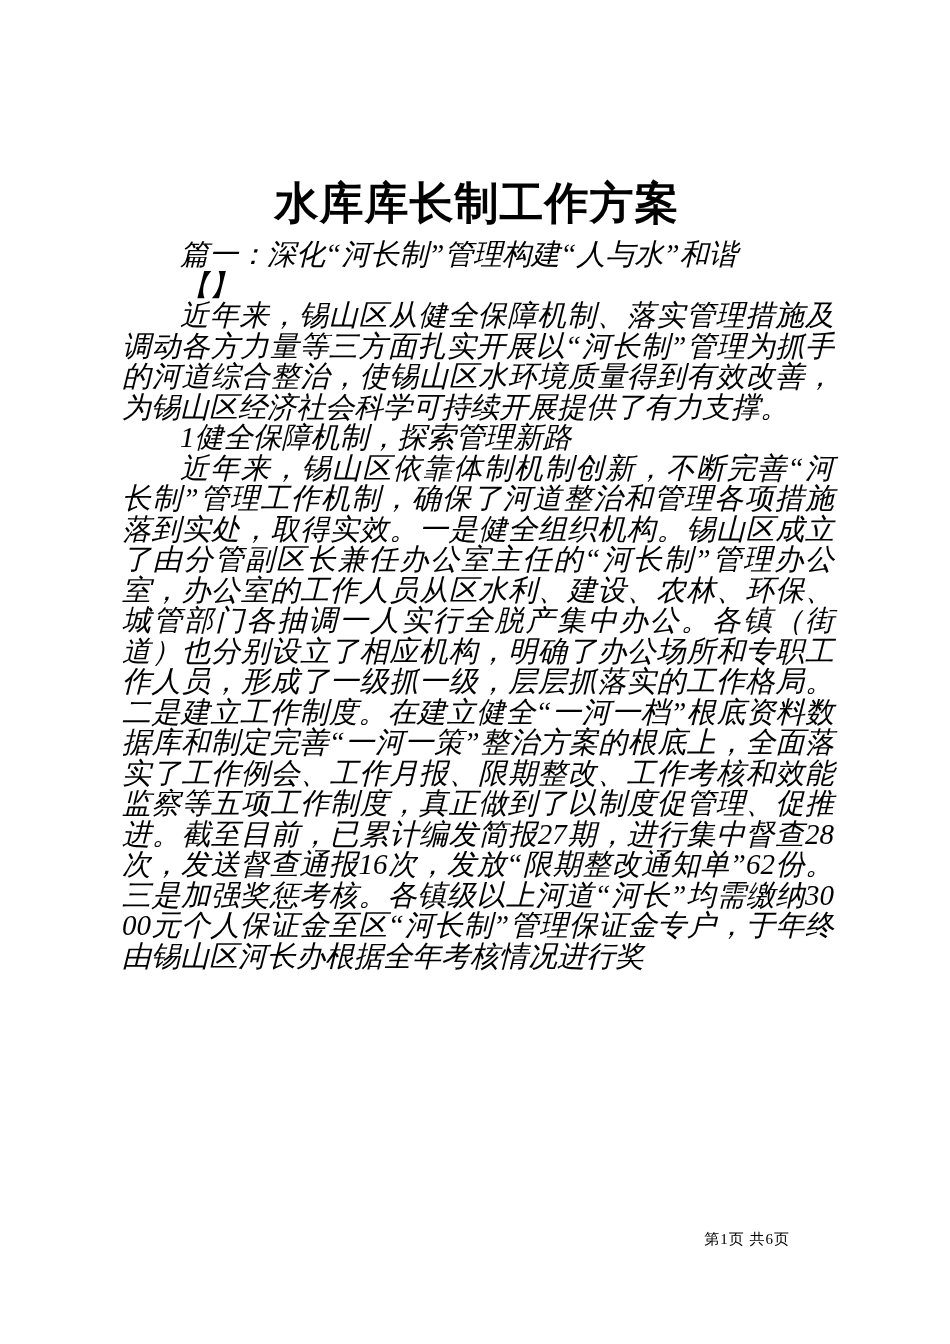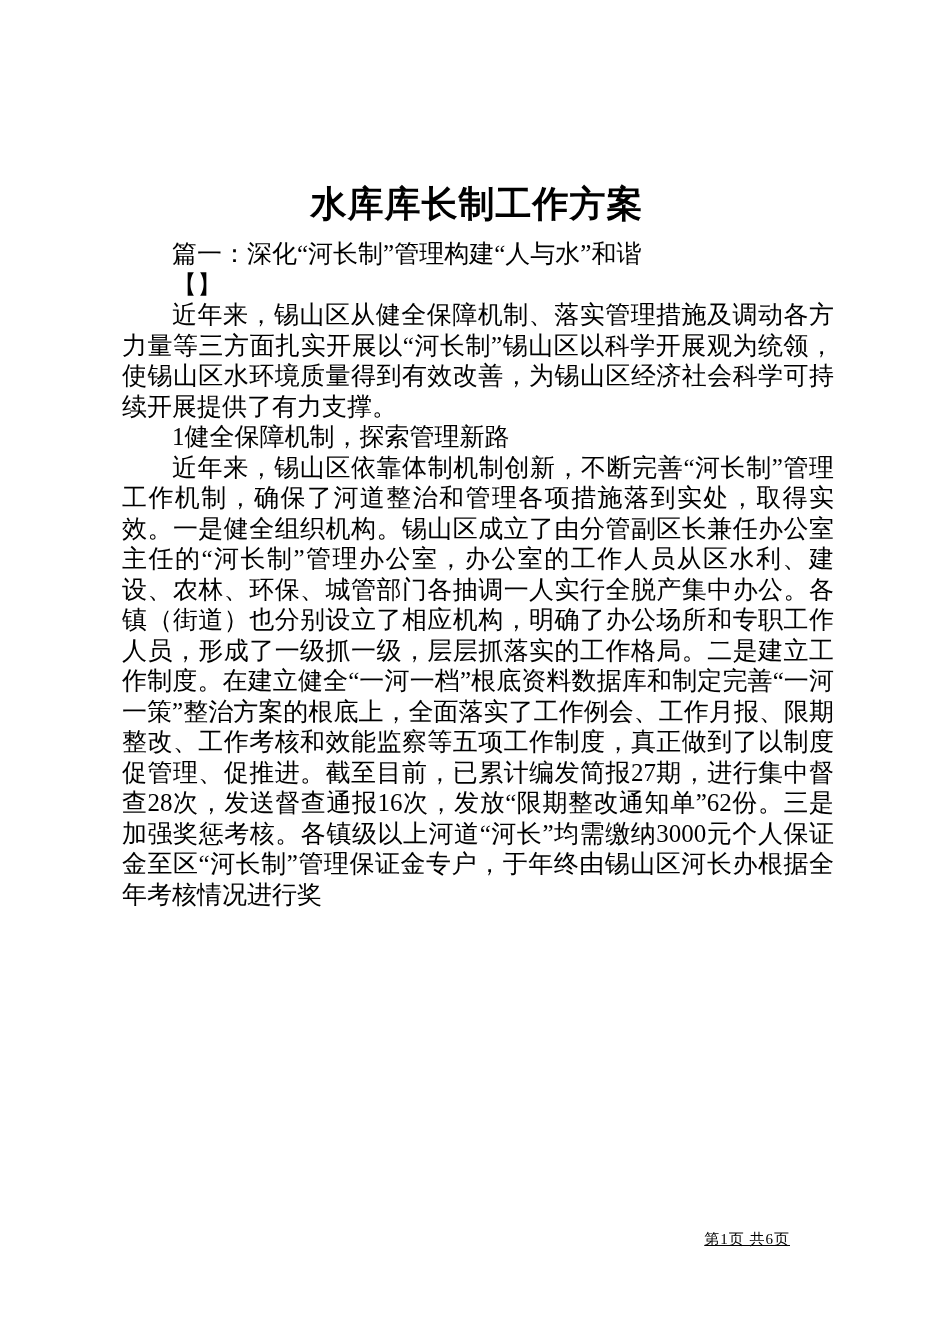--- a/index.html
+++ b/index.html
@@ -13,64 +13,64 @@
   .page {
     position: relative;
     width: 950px;
     height: 1344px;
     background: #ffffff;
     padding: 183px 118px 0 122px;
     overflow: hidden;
   }
   .doc-title {
     text-align: center;
-    font-size: 36px;
+    font-size: 44px;
     font-weight: bold;
     line-height: 42px;
     letter-spacing: 1px;
     margin-bottom: 14px;
     color: #000000;
   }
   .doc-body {
     width: 712px;
   }
   .para {
-    font-size: 25px;
+    font-size: 29px;
     line-height: 30.5px;
     text-align: justify;
     text-justify: inter-ideograph;
     text-indent: 2em;
     word-break: break-all;
     color: #000000;
+    font-style: italic;
   }
   .page-footer {
     position: absolute;
     right: 160px;
     bottom: 96px;
     font-size: 15px;
     line-height: 18px;
     color: #000000;
     letter-spacing: 1px;
-    text-decoration: underline;
   }
 </style>
 </head>
 <body>
 
 <div class="page">
   <h1 class="doc-title">水库库长制工作方案</h1>
 
   <div class="doc-body">
 
       <p class="para">篇一：深化“河长制”管理构建“人与水”和谐</p>
 
 
       <p class="para">【】</p>
 
-      <p class="para">近年来，锡山区从健全保障机制、落实管理措施及调动各方力量等三方面扎实开展以“河长制”锡山区以科学开展观为统领，使锡山区水环境质量得到有效改善，为锡山区经济社会科学可持续开展提供了有力支撑。</p>
+      <p class="para">近年来，锡山区从健全保障机制、落实管理措施及调动各方力量等三方面扎实开展以“河长制”管理为抓手的河道综合整治，使锡山区水环境质量得到有效改善，为锡山区经济社会科学可持续开展提供了有力支撑。</p>
 
 
 
 
       <p class="para">1健全保障机制，探索管理新路</p>
 
       <p class="para">近年来，锡山区依靠体制机制创新，不断完善“河长制”管理工作机制，确保了河道整治和管理各项措施落到实处，取得实效。一是健全组织机构。锡山区成立了由分管副区长兼任办公室主任的“河长制”管理办公室，办公室的工作人员从区水利、建设、农林、环保、城管部门各抽调一人实行全脱产集中办公。各镇（街道）也分别设立了相应机构，明确了办公场所和专职工作人员，形成了一级抓一级，层层抓落实的工作格局。二是建立工作制度。在建立健全“一河一档”根底资料数据库和制定完善“一河一策”整治方案的根底上，全面落实了工作例会、工作月报、限期整改、工作考核和效能监察等五项工作制度，真正做到了以制度促管理、促推进。截至目前，已累计编发简报27期，进行集中督查28次，发送督查通报16次，发放“限期整改通知单”62份。三是加强奖惩考核。各镇级以上河道“河长”均需缴纳3000元个人保证金至区“河长制”管理保证金专户，于年终由锡山区河长办根据全年考核情况进行奖</p>
     </div>
 
   <div class="page-footer">第1页  共6页</div>

